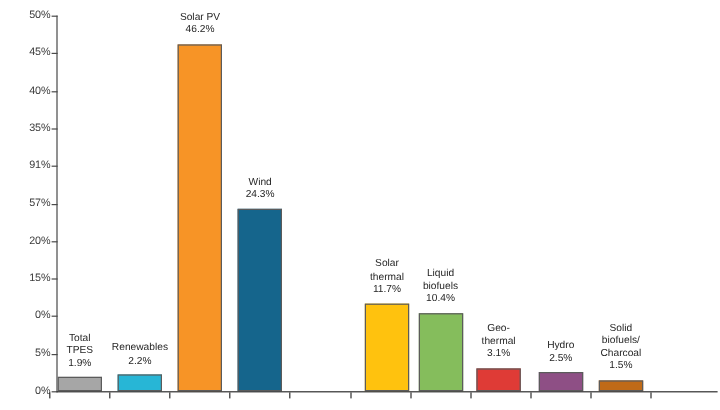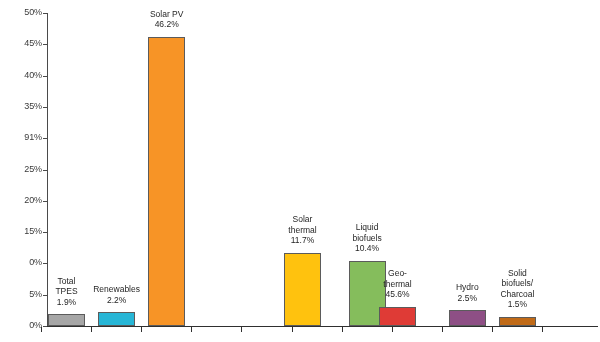--- a/index.html
+++ b/index.html
@@ -126,21 +126,21 @@
         </div>
         <div class="y-tick-row" style="top: 232.1px;">
           <div class="y-tick-label">15%</div>
           <div class="y-tick-mark"></div>
         </div>
         <div class="y-tick-row" style="top: 200.8px;">
           <div class="y-tick-label">20%</div>
           <div class="y-tick-mark"></div>
         </div>
         <div class="y-tick-row" style="top: 169.5px;">
-          <div class="y-tick-label">25%</div>
+          <div class="y-tick-label">57%</div>
           <div class="y-tick-mark"></div>
         </div>
         <div class="y-tick-row" style="top: 138.2px;">
           <div class="y-tick-label">91%</div>
           <div class="y-tick-mark"></div>
         </div>
         <div class="y-tick-row" style="top: 106.9px;">
           <div class="y-tick-label">35%</div>
           <div class="y-tick-mark"></div>
         </div>
@@ -175,42 +175,49 @@
           <span class="bar-value">2.2%</span>
         </div>
       </div>
       <div class="bar-group" style="left: 148.2px; width: 37px; height: 222px;">
         <div class="bar" style="height: 289.212px; background: rgb(247, 148, 38);"></div>
         <div class="bar-label" style="bottom: 296.212px;">
           <span class="bar-name">Solar PV</span>
           <span class="bar-value">46.2%</span>
         </div>
       </div>
-      <div class="bar-group" style="left: 284px; width: 37px; height: 79px;">
+      <div class="bar-group" style="left: 198.3px; width: 37px; height: 152.118px;">
+        <div class="bar" style="height: 152.118px; background: rgb(21, 101, 140);"></div>
+        <div class="bar-label" style="bottom: 159.118px;">
+          <span class="bar-name">Wind</span>
+          <span class="bar-value">24.3%</span>
+        </div>
+      </div>
+      <div class="bar-group" style="left: 304px; width: 37px; height: 79px;">
         <div class="bar" style="height: 73.242px; background: rgb(255, 194, 14);"></div>
         <div class="bar-label" style="bottom: 80.242px;">
           <span class="bar-name">Solar</span>
           <span class="bar-name">thermal</span>
           <span class="bar-value">11.7%</span>
         </div>
       </div>
       <div class="bar-group" style="left: 348.6px; width: 37px; height: 77px;">
         <div class="bar" style="height: 65.104px; background: rgb(133, 189, 92);"></div>
         <div class="bar-label" style="bottom: 72.104px;">
           <span class="bar-name">Liquid</span>
           <span class="bar-name">biofuels</span>
           <span class="bar-value">10.4%</span>
         </div>
       </div>
-      <div class="bar-group" style="left: 379px; width: 37px; height: 20px;">
+      <div class="bar-group" style="left: 397px; width: 37px; height: 20px;">
         <div class="bar" style="height: 19.406px; background: rgb(223, 59, 54);"></div>
         <div class="bar-label" style="bottom: 26.406px;">
           <span class="bar-name">Geo-</span>
           <span class="bar-name">thermal</span>
-          <span class="bar-value">45.6%</span>
+          <span class="bar-value">3.1%</span>
         </div>
       </div>
       <div class="bar-group" style="left: 448.8px; width: 37px; height: 15.65px;">
         <div class="bar" style="height: 15.65px; background: rgb(142, 79, 133);"></div>
         <div class="bar-label" style="bottom: 22.65px;">
           <span class="bar-name">Hydro</span>
           <span class="bar-value">2.5%</span>
         </div>
       </div>
       <div class="bar-group" style="left: 498.9px; width: 37px; height: 9.39px;">

